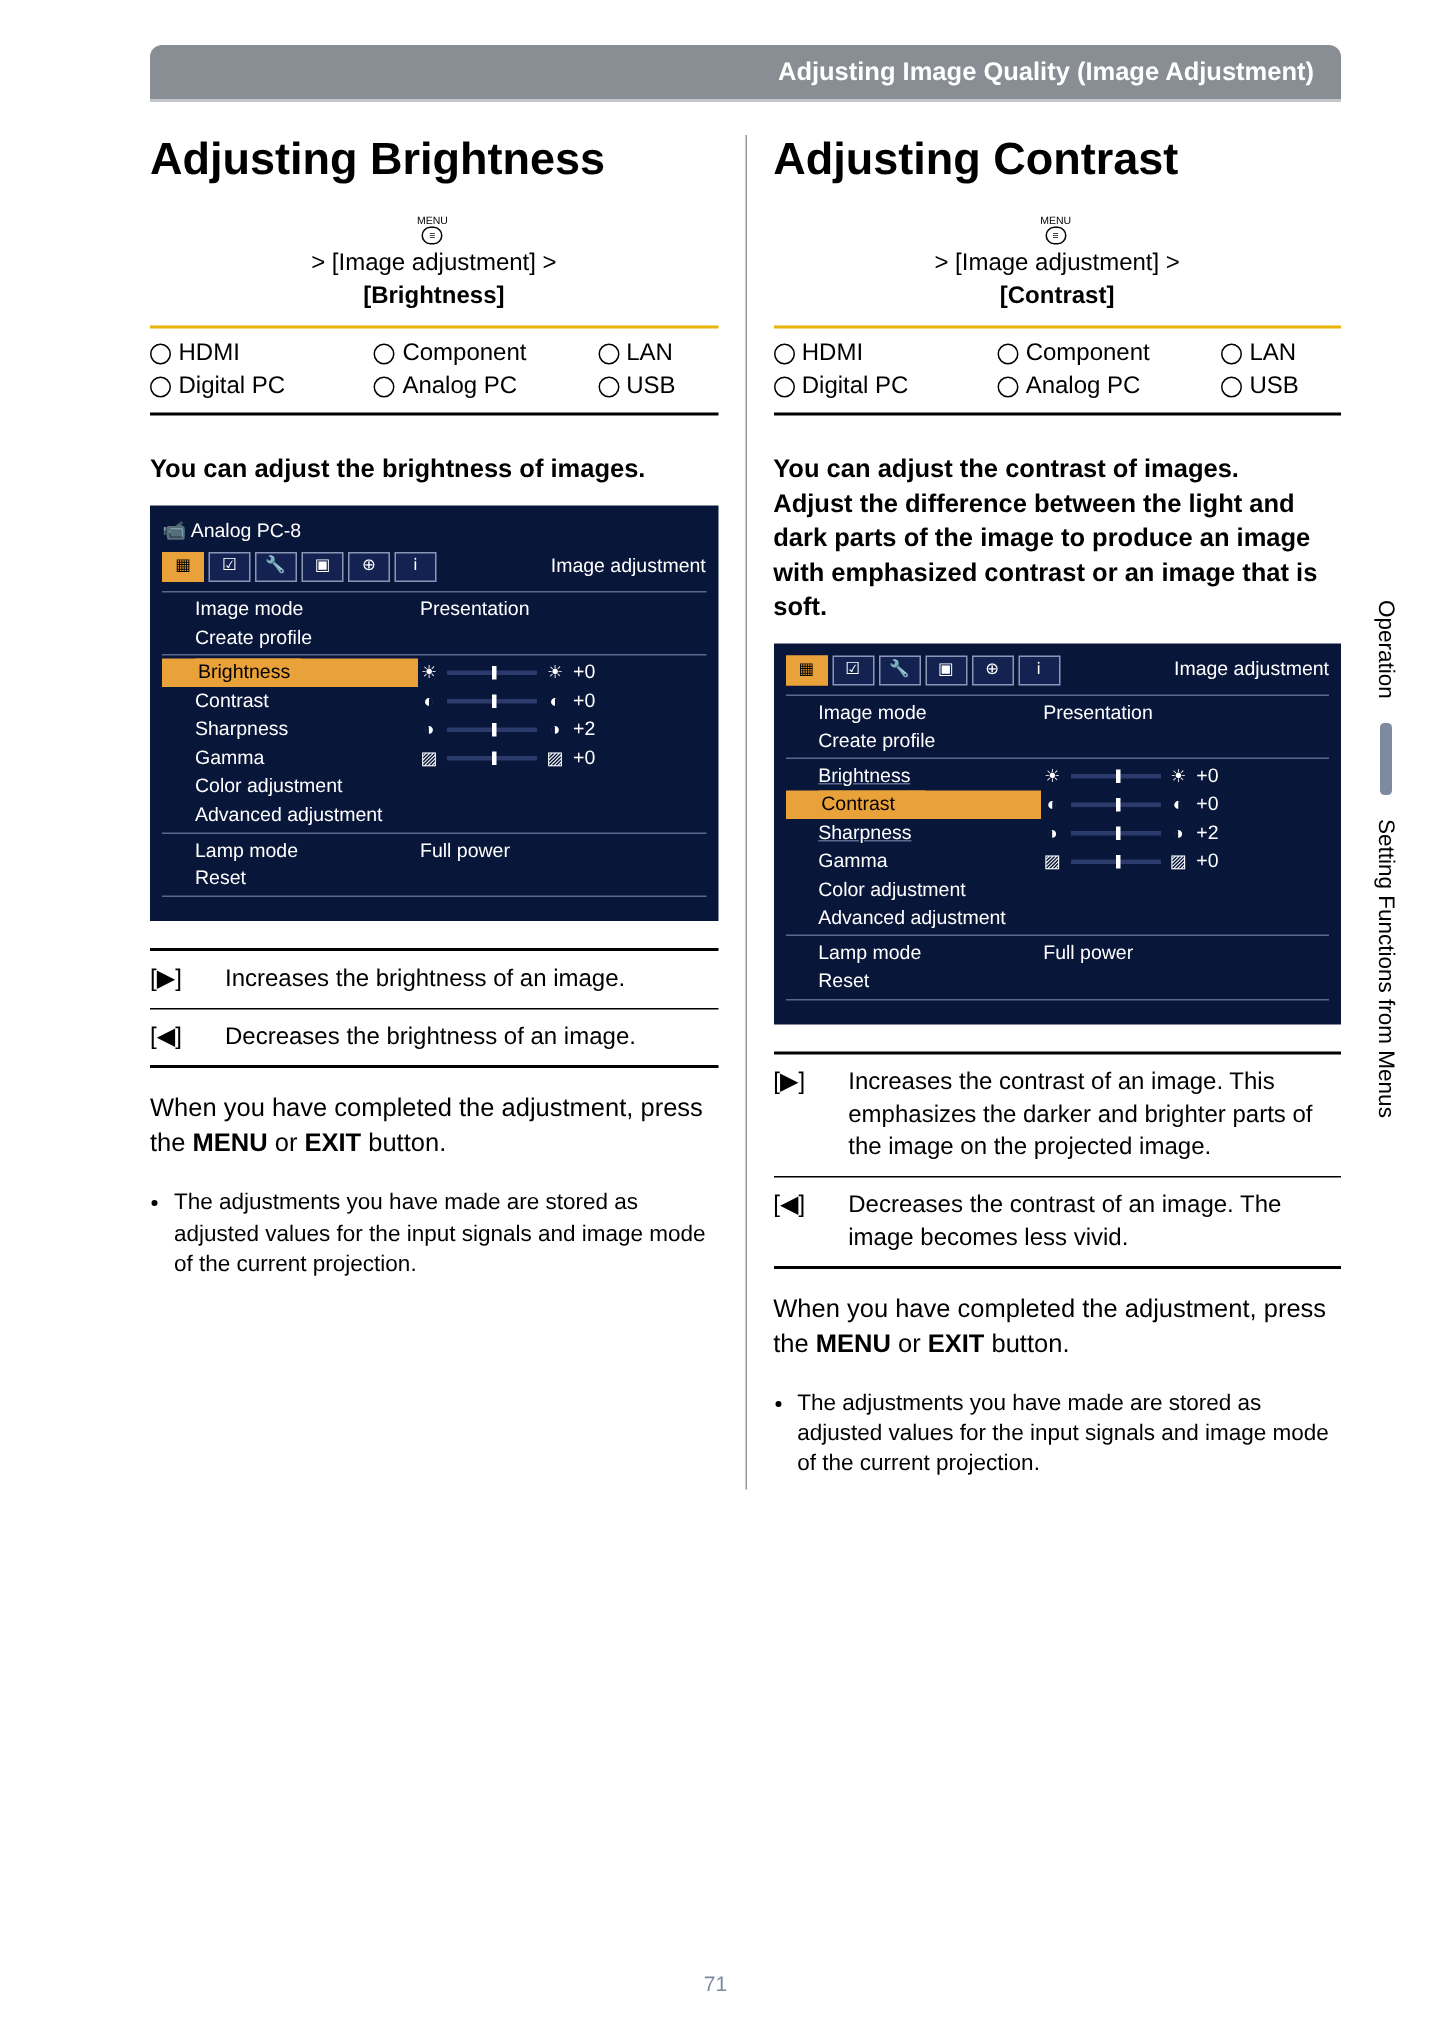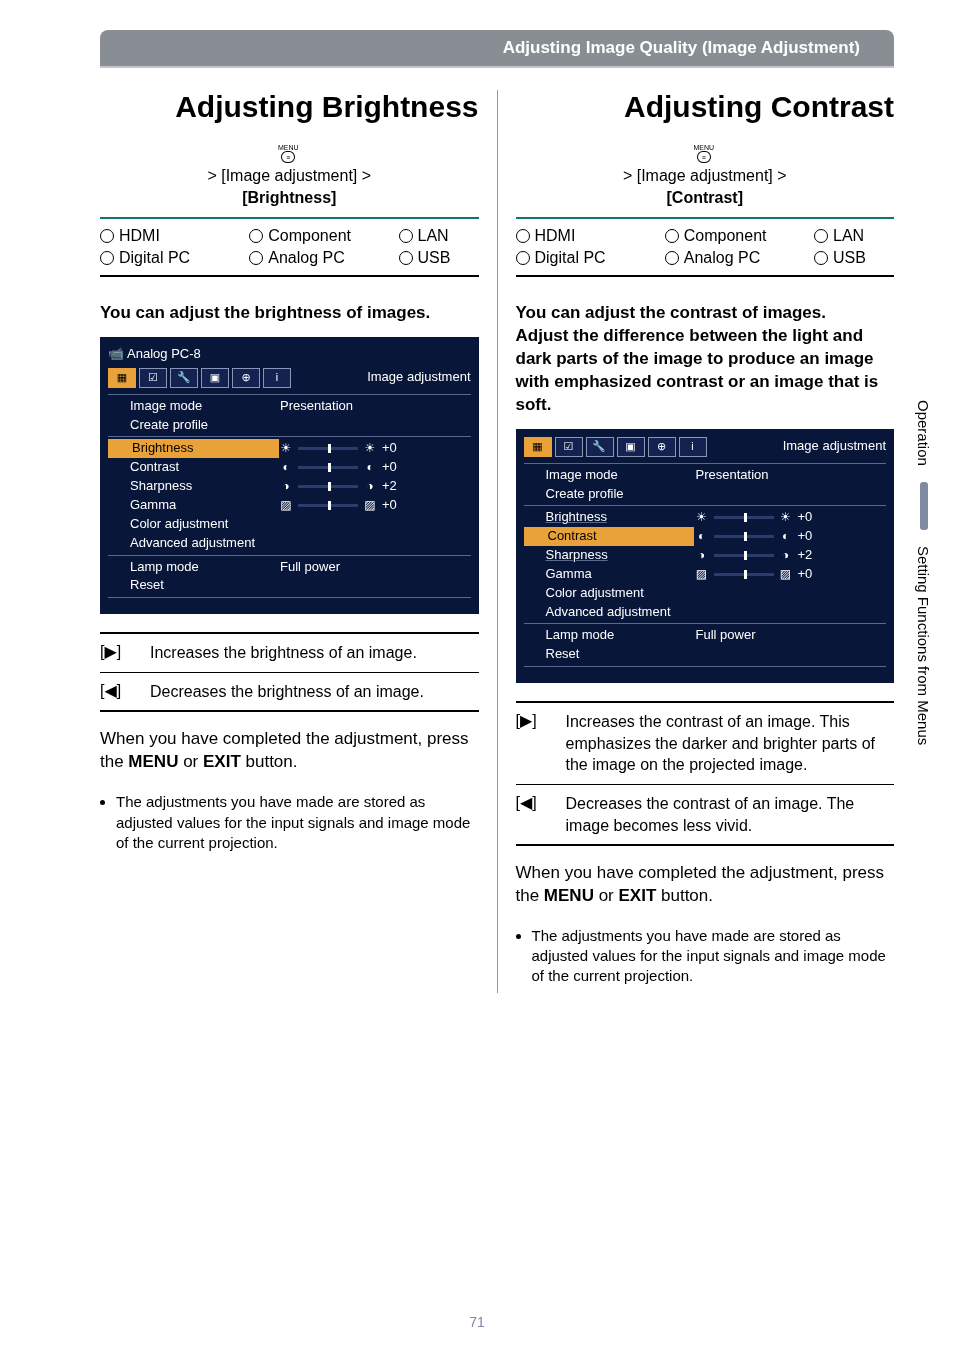--- a/index.html
+++ b/index.html
@@ -9,38 +9,38 @@
     font-family: Arial, Helvetica, sans-serif;
     background: #fff;
     color: #000;
     position: relative;
     padding: 30px 60px 40px 100px;
   }
   .top-banner {
     background: #888e94;
     color: #fff;
     border-radius: 8px 8px 0 0;
-    padding: 8px 34px;
+    padding: 8px 18px;
     font-weight: bold;
     font-size: 17px;
     text-align: right;
     margin-bottom: 22px;
     border-bottom: 2px solid #c2c6ca;
   }
   .columns { display: flex; gap: 0; }
   .col {
     flex: 1 1 0;
     padding-right: 18px;
   }
   .col + .col {
     border-left: 1px solid #999;
     padding-left: 18px;
     padding-right: 0;
   }
-  h1 { font-size: 30px; font-weight: bold; margin-bottom: 20px; text-align: right; }
+  h1 { font-size: 30px; font-weight: bold; margin-bottom: 20px; }
   .breadcrumb {
     font-size: 16px;
     margin-bottom: 10px;
     display: flex;
     align-items: center;
     flex-wrap: wrap;
     gap: 4px;
     flex-direction: column;
   }
   .menu-icon-wrap {
@@ -54,21 +54,21 @@
   .menu-icon-circle {
     width: 14px; height: 12px;
     border: 1.2px solid #000;
     border-radius: 50%/60%;
     display: inline-flex;
     align-items: center;
     justify-content: center;
     font-size: 7px;
   }
   .input-grid {
-    border-top: 2px solid #0f766e;
+    border-top: 2px solid #eab308;
     border-bottom: 2px solid #000;
     padding: 6px 0;
     margin-bottom: 18px;
     font-size: 16px;
   }
   .input-row { display: flex; }
   .input-cell { flex: 1; display: flex; align-items: center; gap: 5px; padding: 2px 0;}
   .input-cell.small { flex: 0 0 80px; }
   .ring {
     width: 14px; height: 14px;

